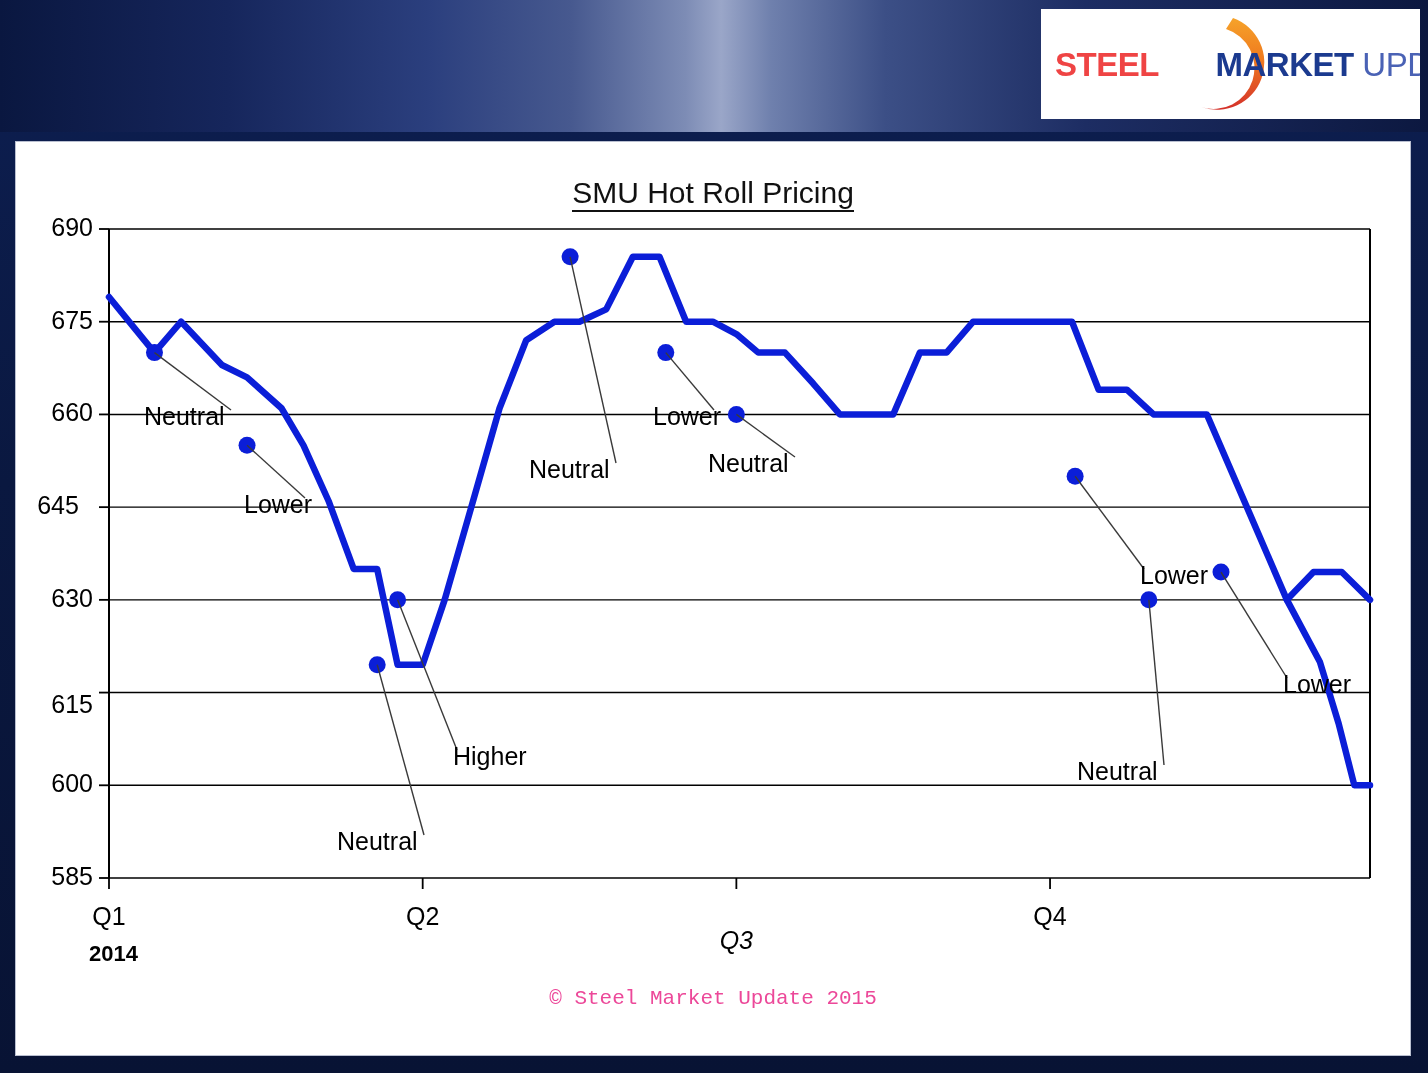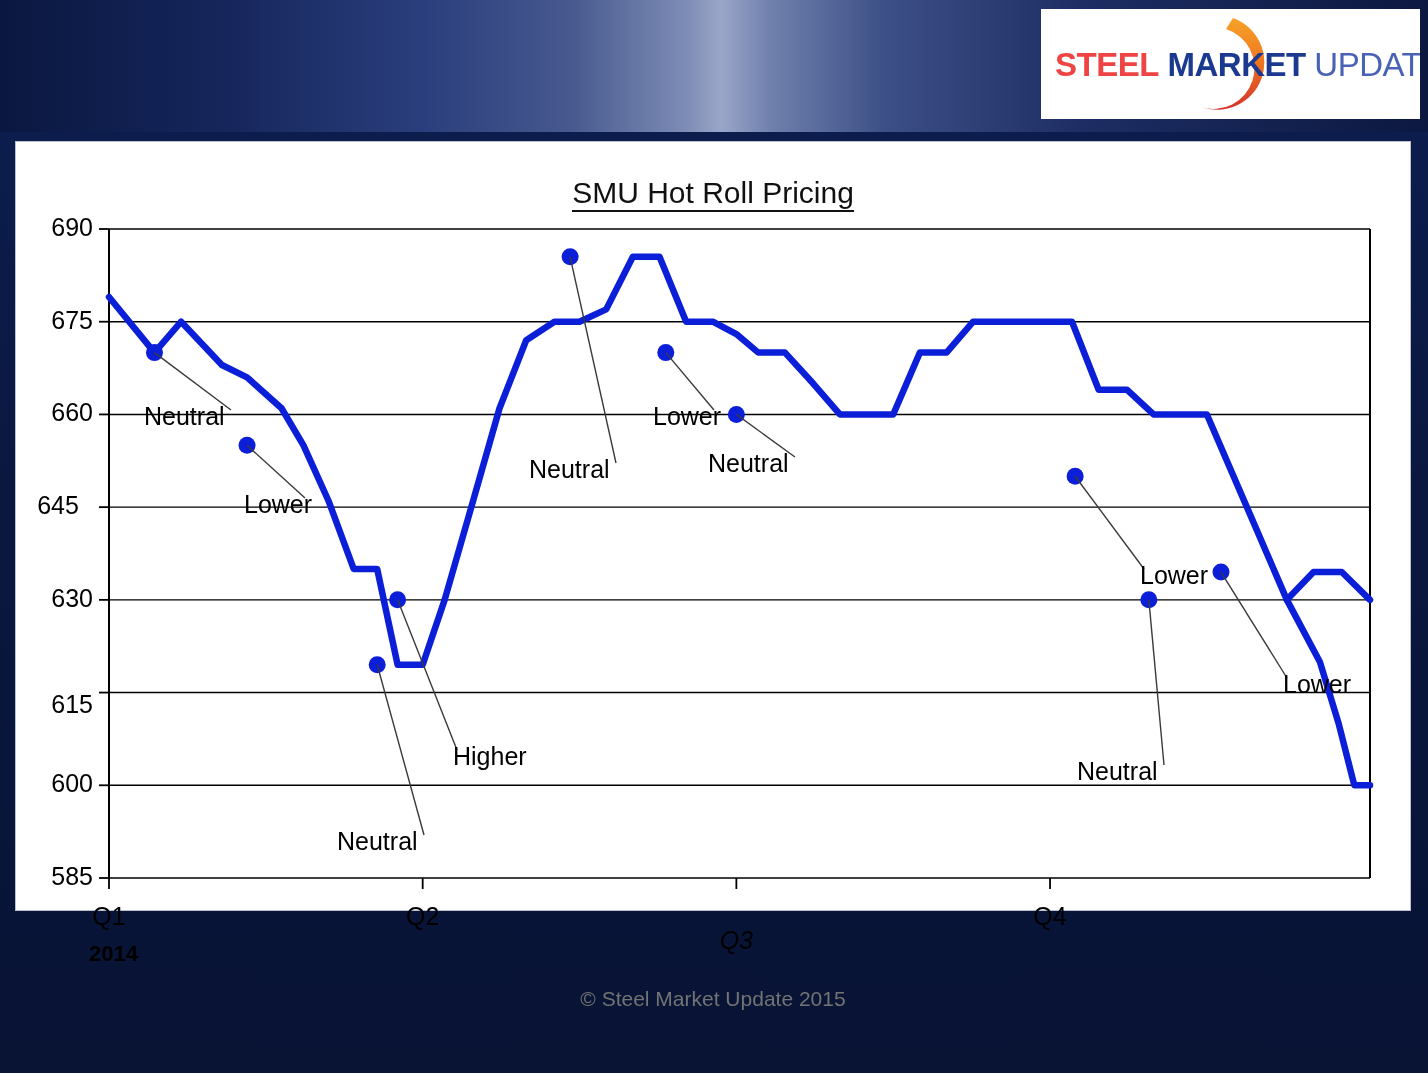--- a/index.html
+++ b/index.html
@@ -34,26 +34,26 @@
     background:#ffffff;overflow:hidden;
   }
   .logo-crescent{position:absolute;left:130px;top:6px;width:100px;height:100px;}
   .logo-text{
     position:absolute;left:14px;top:37px;
     font-size:33px;font-weight:700;white-space:nowrap;
     font-family:"Liberation Sans", sans-serif;
     letter-spacing:-0.5px;
   }
   .lt-steel{color:#ef4444;}
-  .lt-market{color:#1b3a8f;}
+  .lt-market{color:#1b3a8f;margin-left:48px;}
   .lt-update{color:#4a62b5;font-weight:400;}
 
   
   .panel{
-    position:absolute;left:15px;top:141px;width:1396px;height:770px;
+    position:absolute;left:15px;top:141px;width:1396px;height:915px;
     background:#ffffff;border:1px solid #b9bfd0;box-sizing:border-box;
   }
 
   
   .chart-title{
     position:absolute;left:0;top:34px;width:100%;text-align:center;
     font-size:30px;color:#111;font-family:"Liberation Sans", sans-serif;
   }
   .chart-title span{border-bottom:2px solid #111;padding-bottom:1px;}
 
@@ -70,21 +70,21 @@
   .yearlab{
     position:absolute;font-size:22px;font-weight:700;color:#000;
     font-family:"Liberation Sans", sans-serif;
   }
   .ann{
     position:absolute;font-size:25px;color:#000;white-space:nowrap;
     font-family:"Liberation Sans", sans-serif;
   }
   .footer{
     position:absolute;left:0;top:845px;width:100%;text-align:center;
-    font-size:21px;color:#737373;font-family:Liberation Sans, sans-serif;
+    font-size:21px;color:#ec4899;font-family:Liberation Mono, monospace;
   }
 </style>
 </head>
 <body>
 
 <div id="root">
 
   <div class="header">
 
     <div class="logo">

